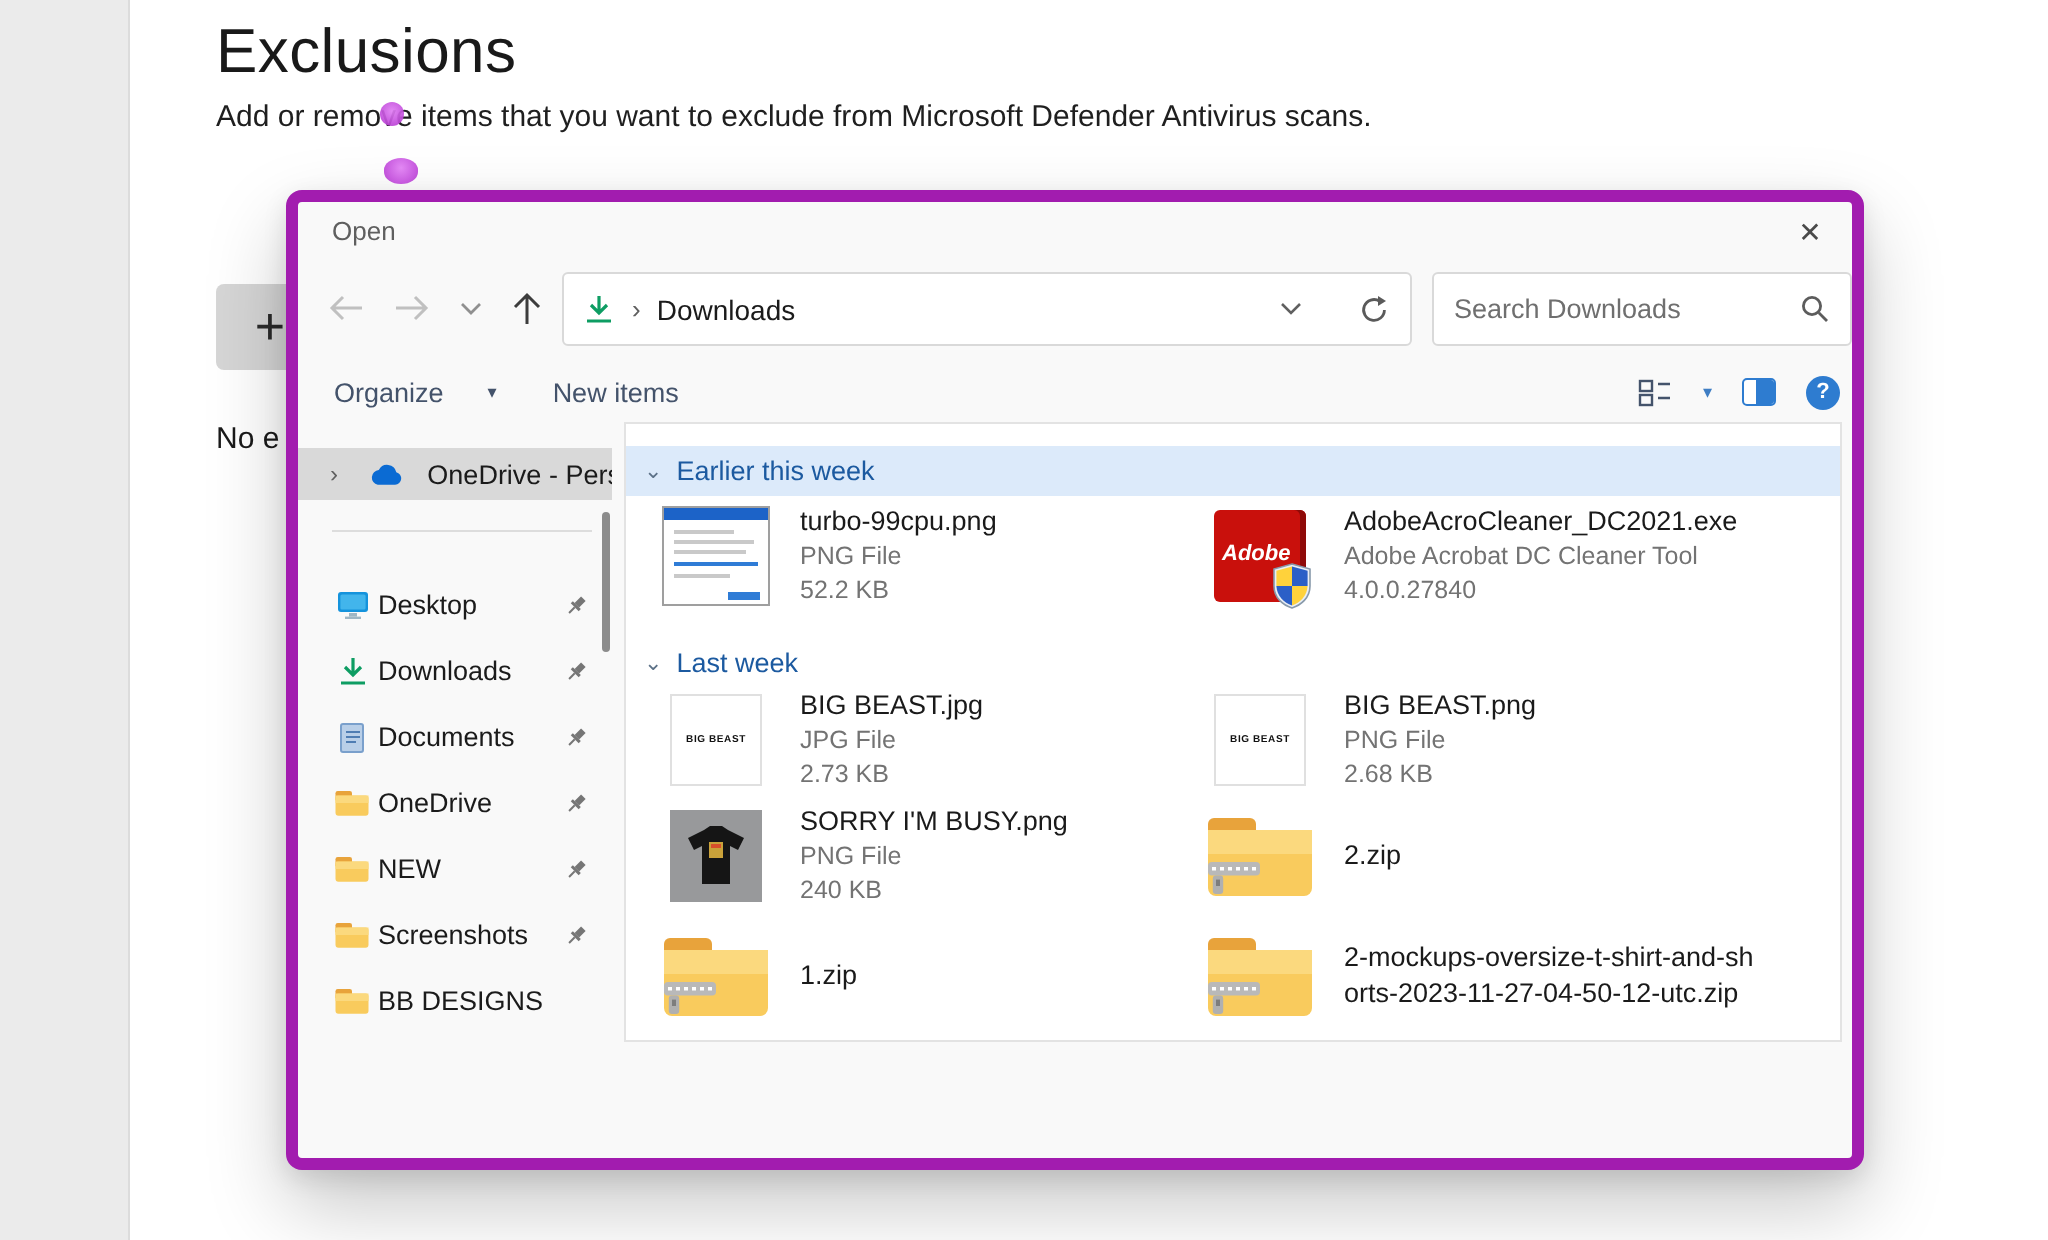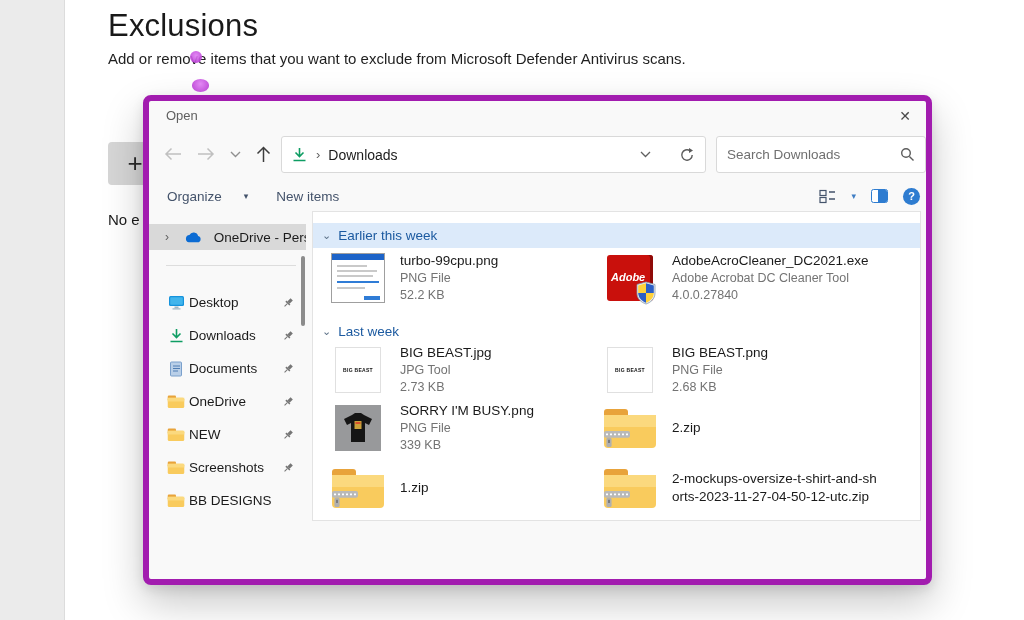--- a/index.html
+++ b/index.html
@@ -403,21 +403,21 @@
       </div>
 
       <div class="cell" style="left:16px; top:130px; width:264px;">
         <span class="icon-box">
           <span class="thumb-bb">
               <span>BIG BEAST</span>
             </span>
           </span>
         <span class="txt">
           <span class="nm">BIG BEAST.jpg</span>
-          <span class="mt">JPG Tool</span>
+          <span class="mt">JPG File</span>
           <span class="mt">2.73 KB</span>
         </span>
       </div>
       <div class="cell" style="left:288px; top:130px; width:300px;">
         <span class="icon-box">
           <span class="thumb-bb">
               <span>BIG BEAST</span>
             </span>
           </span>
         <span class="txt">
@@ -433,21 +433,21 @@
             <svg width="34" height="34" viewBox="0 0 34 34">
               <path d="M11 4 L14 2 H20 L23 4 L31 8 L28 14 L24 12 V31 H10 V12 L6 14 L3 8 Z" fill="#151515"></path>
               <rect x="13.5" y="10" width="7" height="8" fill="#caa23a"></rect>
               <rect x="14.5" y="11" width="5" height="2" fill="#d94f2b"></rect>
               </svg>
           </span>
           </span>
         <span class="txt">
           <span class="nm">SORRY I'M BUSY.png</span>
           <span class="mt">PNG File</span>
-          <span class="mt">339 KB</span>
+          <span class="mt">240 KB</span>
         </span>
       </div>
       <div class="cell center" style="left:288px; top:188px; width:300px;">
         <span class="icon-box">
           <svg width="56" height="46" viewBox="0 0 28 23">
             <rect x="1" y="2" width="12" height="8" rx="1.5" fill="#e8a33b"></rect>
             <rect x="1" y="5" width="26" height="16.5" rx="2" fill="#f9cb5d"></rect>
             <rect x="1" y="5" width="26" height="6" fill="#fbd97e"></rect>
             <rect x="1" y="13" width="13" height="3.4" rx="1" fill="#b9b9b9"></rect>
             <path d="M2 14.7 H13.5" stroke="#fff" stroke-width=".9" stroke-dasharray="1 1"></path>

